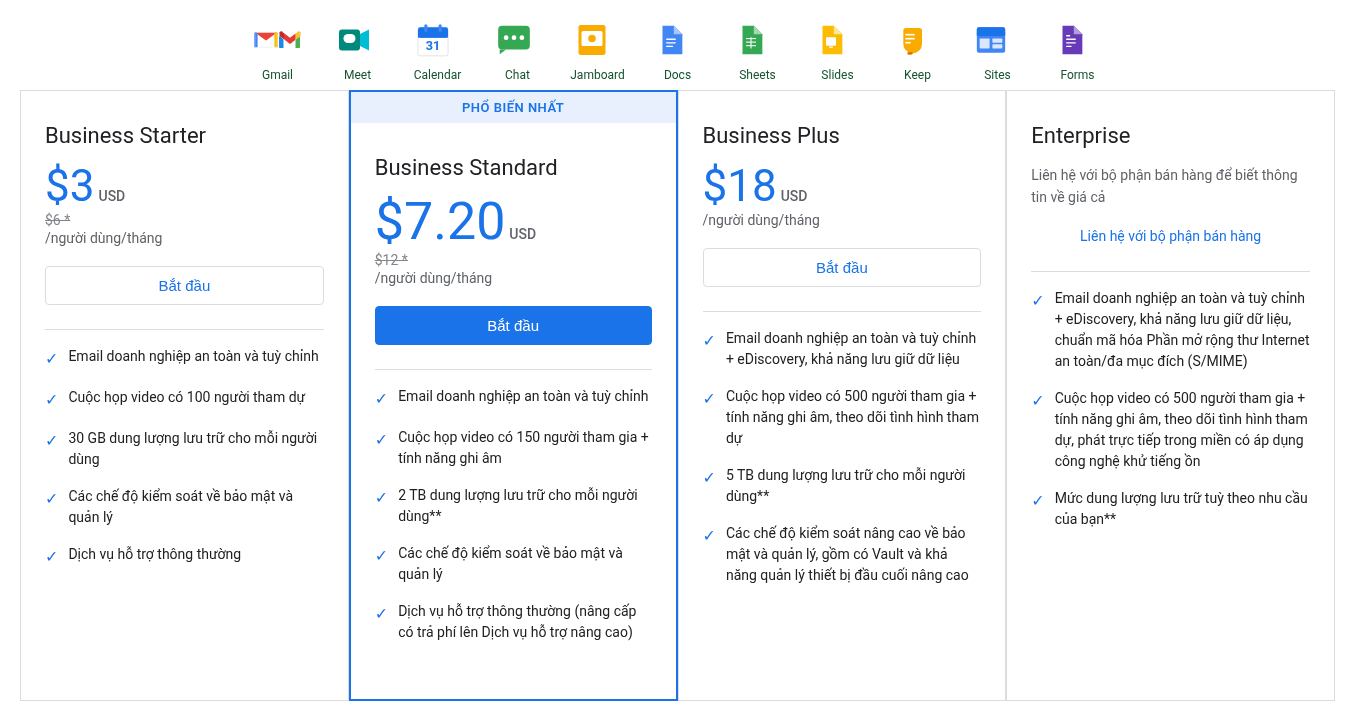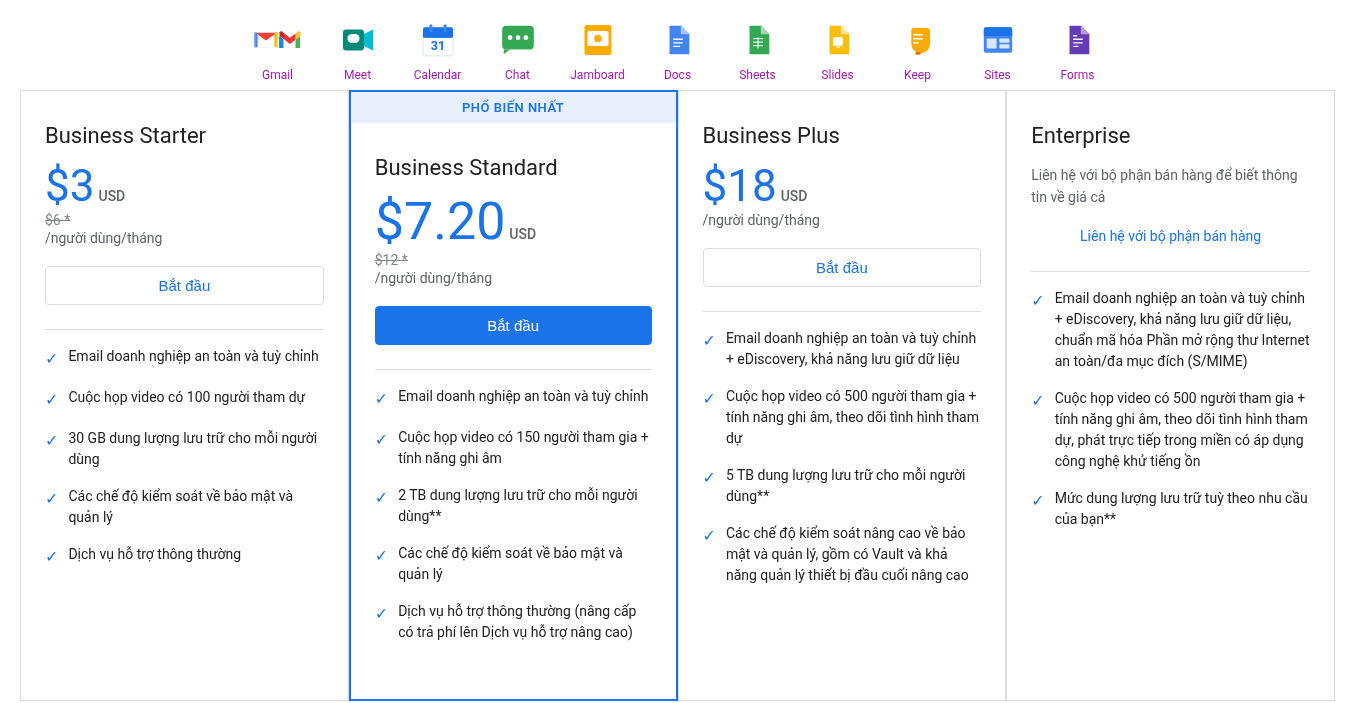--- a/index.html
+++ b/index.html
@@ -19,26 +19,26 @@
       flex-direction: column;
       align-items: center;
       width: 72px;
       cursor: pointer;
     }
     .app-icon-wrap {
       width: 48px;
       height: 48px;
       display: flex;
       align-items: center;
-      justify-content: center;
+      justify-content: flex-start;
       margin-bottom: 4px;
     }
     .app-label {
       font-size: 12px;
-      color: #a21caf;
+      color: #14532d;
     }
 
     
     .pricing-section {
       display: flex;
       justify-content: center;
       padding: 0 20px 30px 20px;
       gap: 0;
       max-width: 1355px;
       margin: 0 auto;

